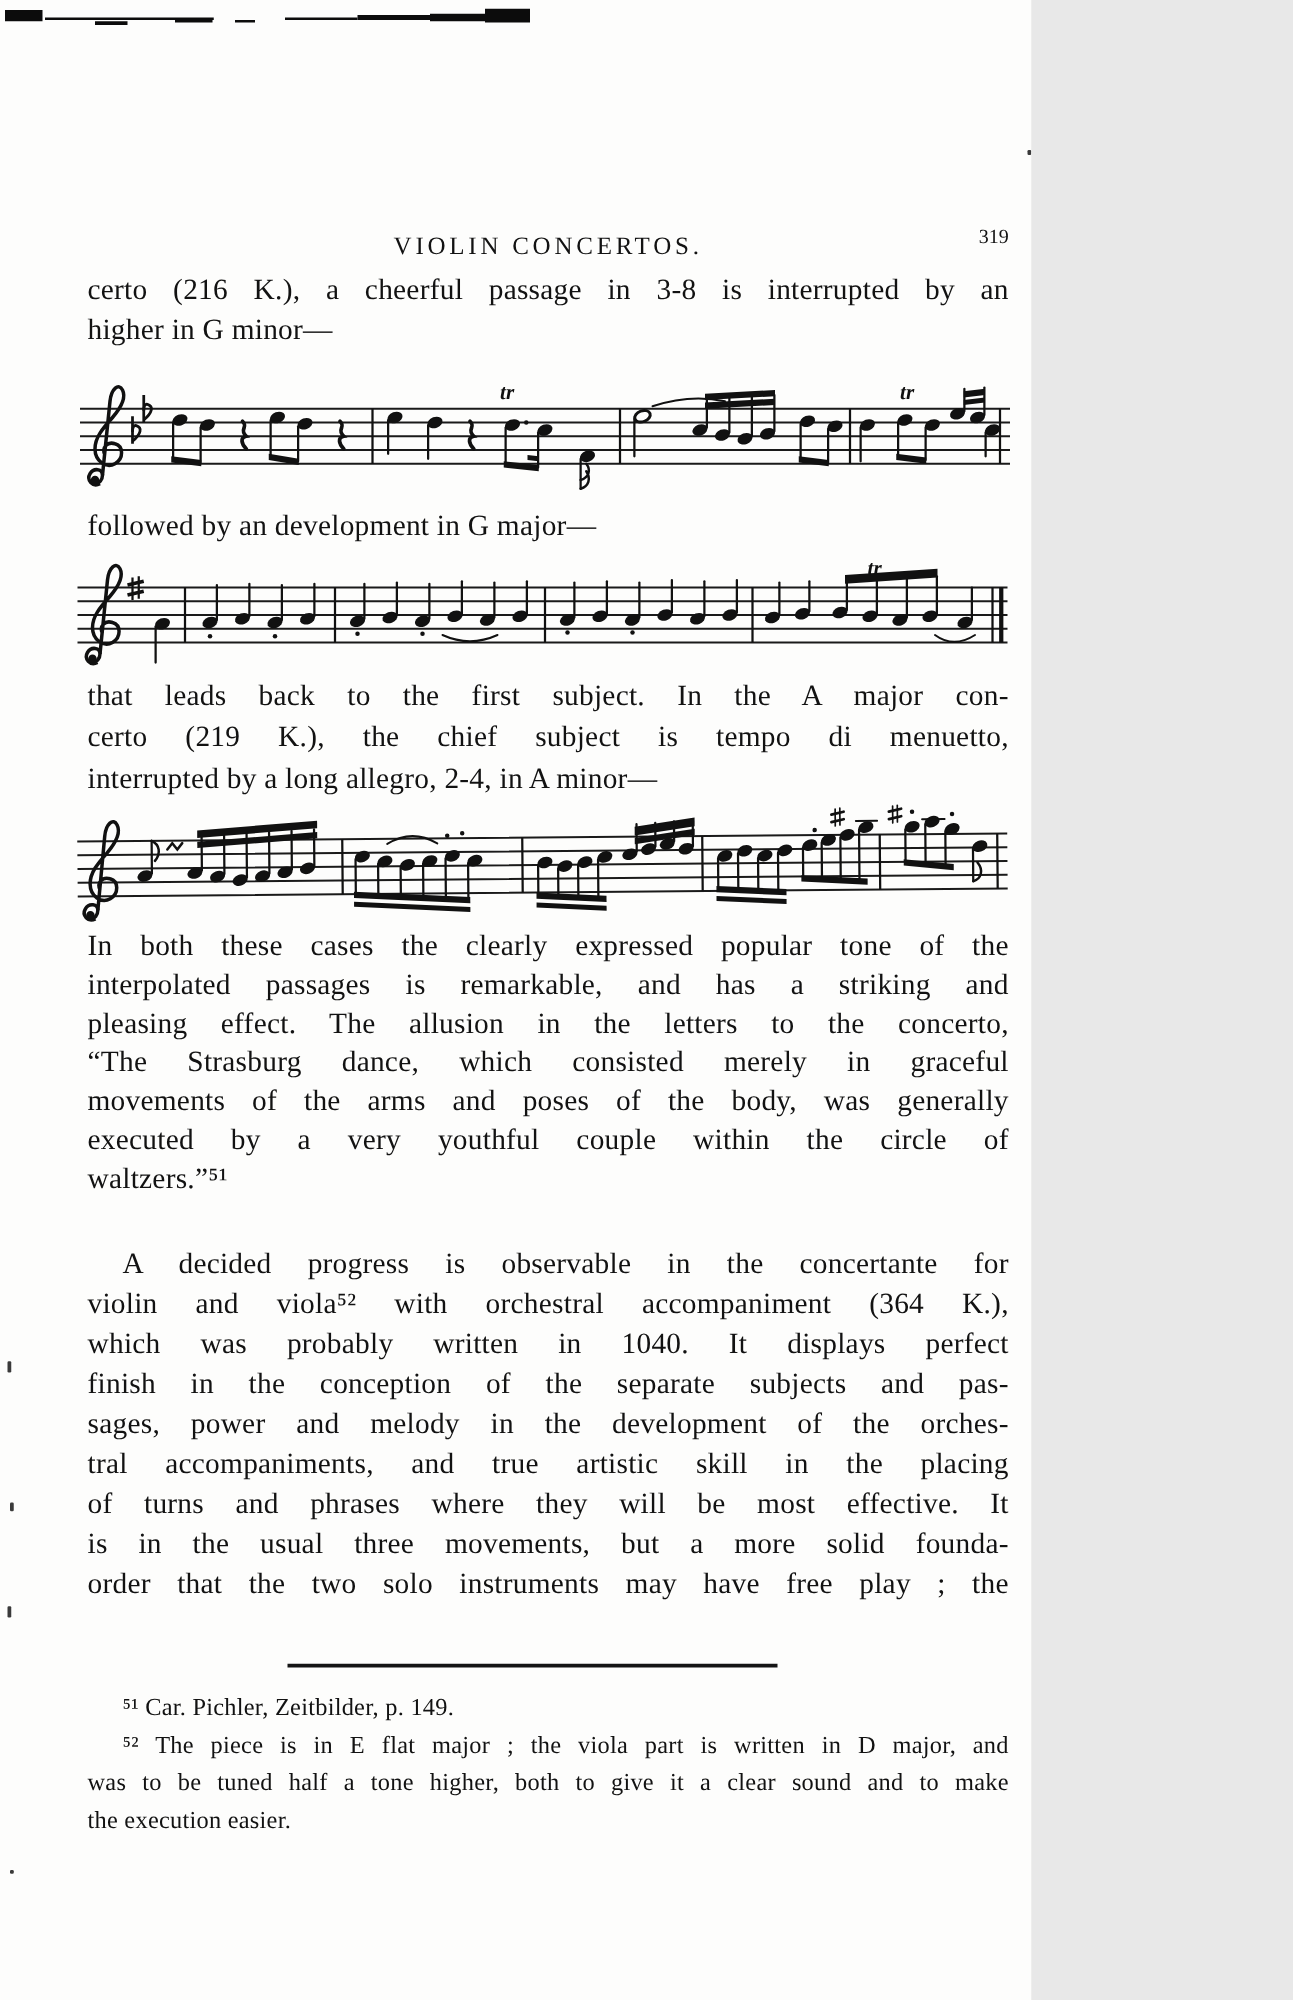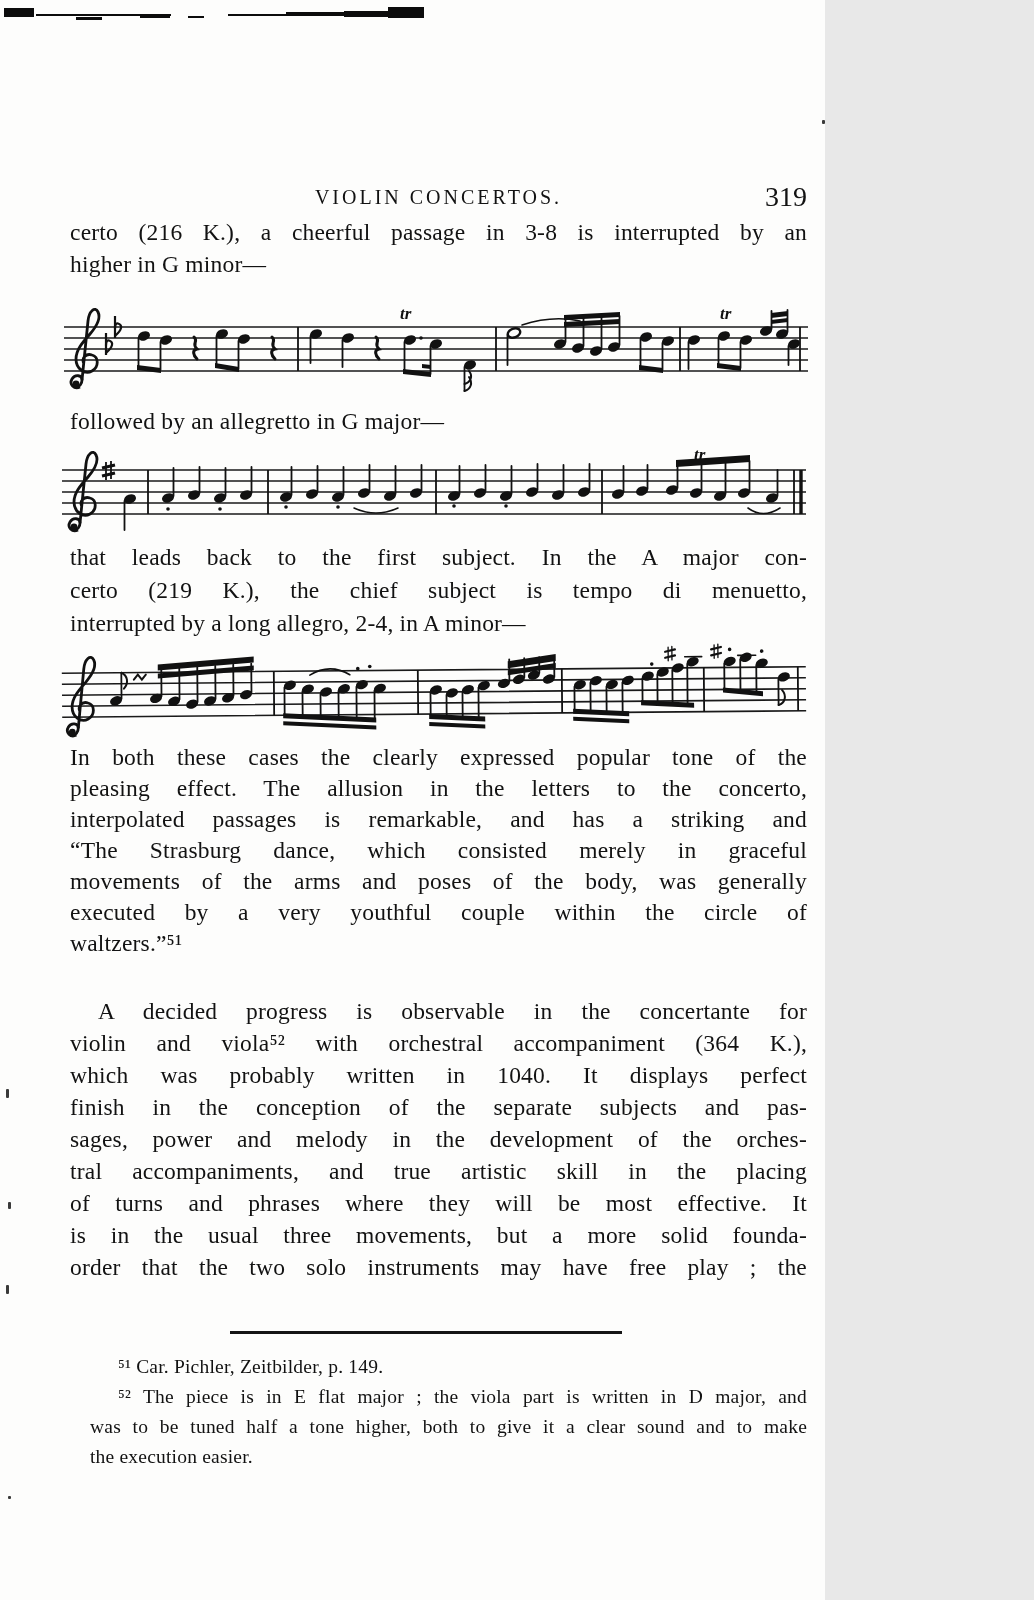--- a/index.html
+++ b/index.html
@@ -6,23 +6,23 @@
   .page{position:relative;width:825px;height:1600px;background:#fdfdfc;overflow:hidden;
         font-family:"Liberation Serif","DejaVu Serif",serif;color:#121212;}
   .col{position:absolute;left:70px;width:737px;}
   .line{font-size:23.5px;line-height:31px;letter-spacing:.2px;white-space:normal;}
   .lh32 .line{line-height:32px;}
   .lh33 .line{line-height:33px;}
   .j{text-align:justify;text-align-last:justify;}
   .indent{text-indent:28px;}
   .running-title{position:absolute;top:186px;left:70px;width:737px;text-align:center;
                  font-size:20px;letter-spacing:3px;}
-  .page-number{position:absolute;top:181px;left:70px;width:737px;text-align:right;font-size:28px;}
+  .page-number{position:absolute;top:181px;left:70px;width:737px;text-align:right;font-size:16px;}
   
-  .fn{font-size:19.5px;line-height:30px;letter-spacing:.2px;margin-left:20px;}
+  .fn{font-size:19.5px;line-height:30px;letter-spacing:.2px;}
   .fn-rule{position:absolute;left:230px;top:1331px;width:392px;height:3px;background:#151515;}
   
   .staff{position:absolute;}
   .staff svg{display:block;}
   .staff text{font-family:"Liberation Serif","DejaVu Serif",serif;font-style:italic;
               font-weight:bold;font-size:17px;fill:#101010;}
   
   .artifact{position:absolute;background:#0c0c0c;}
   .speck{position:absolute;background:#3a3a3a;border-radius:1px;}
 </style>
@@ -164,21 +164,21 @@
           <path d="M727.5,29 V7" stroke="#111" stroke-width="1.8"></path>
         <polygon points="711,10 728,8 728,13 711,15" fill="#111"></polygon>
         <polygon points="711,17 728,15 728,19 711,21" fill="#111"></polygon>
         <use href="#nh" x="734" y="41"></use>
           <path d="M728.5,43 V62" stroke="#111" stroke-width="1.8"></path>
       </g>
     </svg>
   </div>
 
   <div class="col" style="top:406px">
-    <div class="line">followed by an allegretto in G major—</div>
+    <div class="line">followed by an development in G major—</div>
   </div>
 
   <div class="staff" style="left:58px;top:446px">
     <svg width="752" height="96" viewBox="0 0 752 96">
       <g stroke="#1a1a1a" stroke-width="1.6">
         <path d="M4,24 H748 M4,35 H748 M4,46 H748 M4,57 H748 M4,68 H748"></path>
       </g>
       <g stroke="#111" stroke-width="1.8">
         <path d="M90,24 V68 M210,24 V68 M378,24 V68 M544,24 V68 M736,24 V68"></path>
         <path d="M743,24 V68" stroke-width="3.4"></path>
@@ -370,22 +370,22 @@
           <circle cx="704" cy="8" r="1.8" fill="#111"></circle>
         <use href="#nh" x="726" y="34"></use>
           <path d="M720.5,36 V62" stroke="#111" stroke-width="1.8"></path>
         <path d="M720.5,62 C727,60 729,53 724,47" stroke="#111" stroke-width="2" fill="none"></path>
       </g>
     </svg>
   </div>
 
   <div class="col" style="top:742px">
     <div class="line j">In both these cases the clearly expressed popular tone of the</div>
+    <div class="line j">interpolated passages is remarkable, and has a striking and</div>
     <div class="line j">pleasing effect.  The allusion in the letters to the concerto,</div>
-    <div class="line j">interpolated passages is remarkable, and has a striking and</div>
     <div class="line j">“The Strasburg dance, which consisted merely in graceful</div>
     <div class="line j">movements of the arms and poses of the body, was generally</div>
     <div class="line j">executed by a very youthful couple within the circle of</div>
     <div class="line">waltzers.”⁵¹</div>
   </div>
 
   <div class="col lh32" style="top:995px">
     <div class="line j indent">A decided progress is observable in the concertante for</div>
     <div class="line j">violin and viola⁵² with orchestral accompaniment (364 K.),</div>
     <div class="line j">which was probably written in 1040.  It displays perfect</div>

